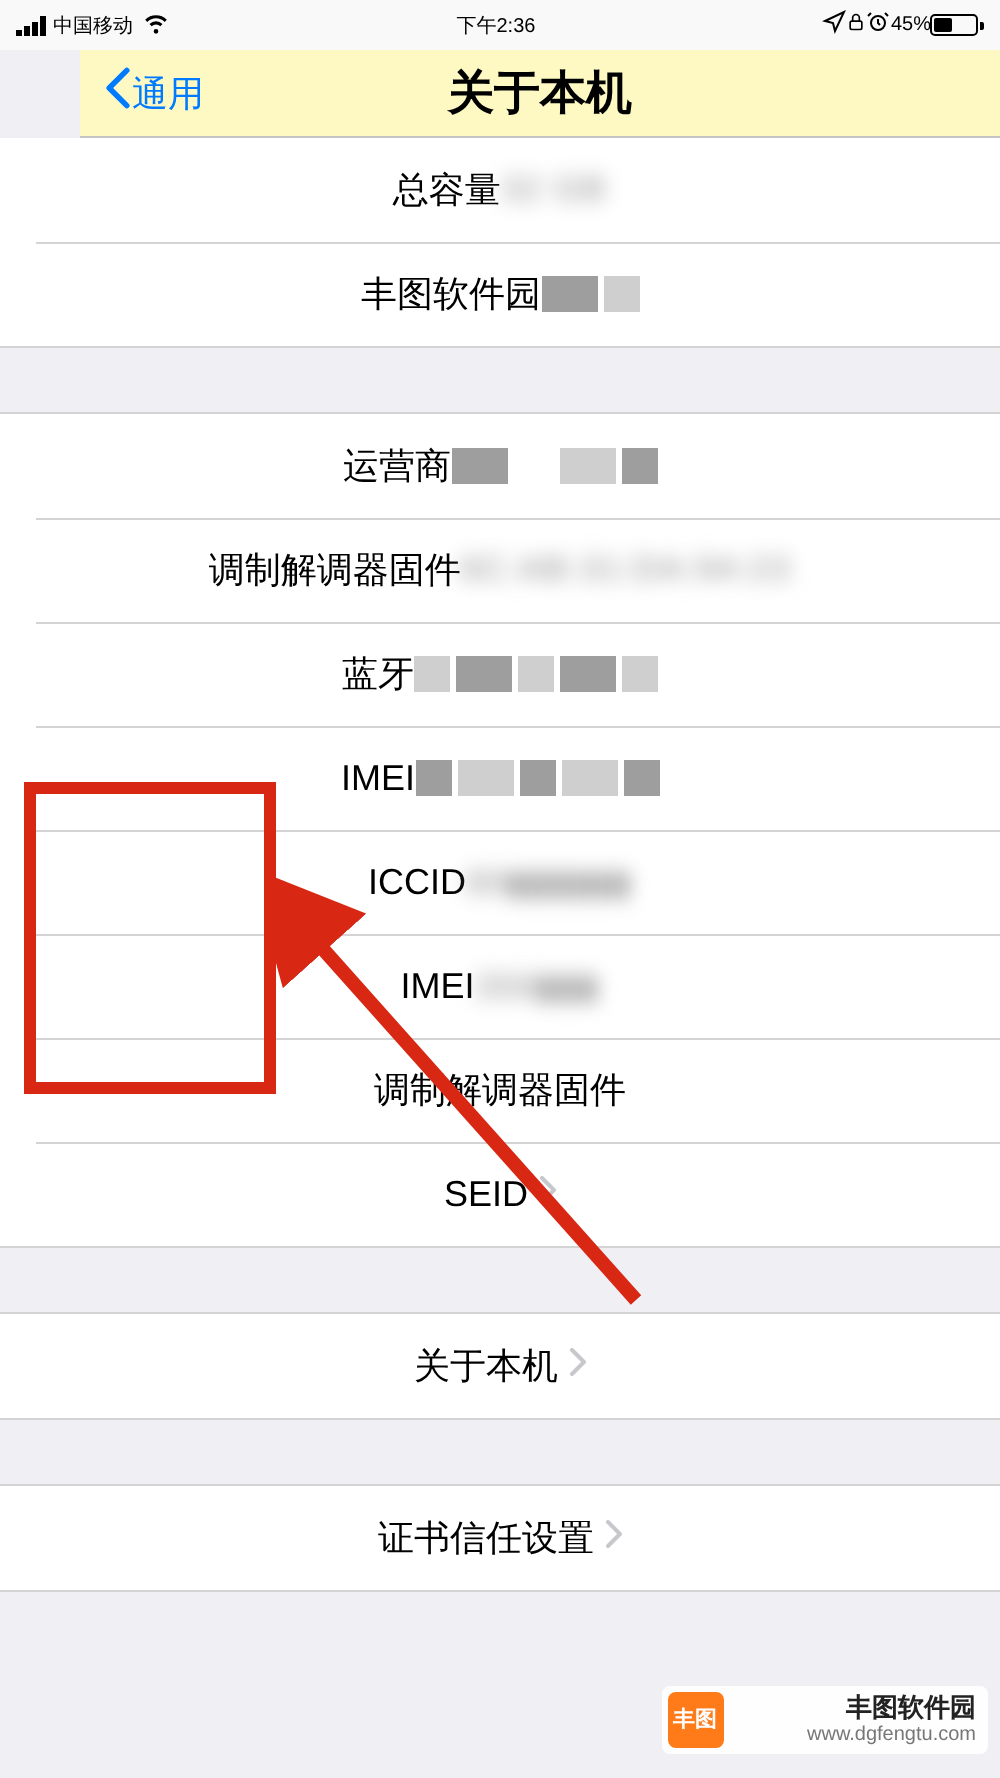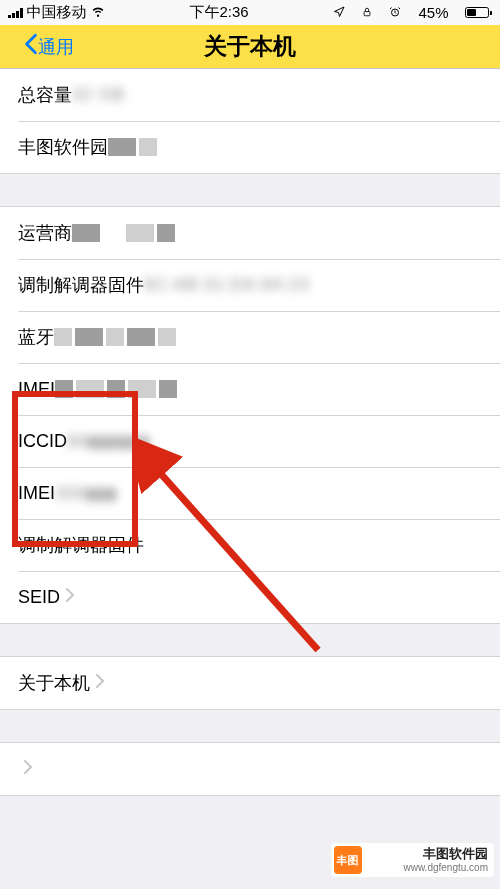--- a/index.html
+++ b/index.html
@@ -11,42 +11,43 @@
       position: relative;
       overflow: hidden;
     }
     .status-bar {
       height: 25px;
       background: #f9f9f9;
       display: flex;
       align-items: center;
       justify-content: space-between;
       padding: 0 8px;
-      font-size: 15px;
+      font-size: 10px;
       font-weight: 500;
       color: #000;
     }
     .status-left { display: flex; align-items: center; gap: 4px; }
-    .status-right { display: flex; align-items: center; gap: 17px; }
+    .status-right { display: flex; align-items: center; gap: 0; }
     .signal-bars { display: flex; align-items: flex-end; gap: 1.5px; height: 10px; }
     .bar { width: 2.5px; background: #000; }
     .b1 { height: 3px; } .b2 { height: 5px; } .b3 { height: 7px; } .b4 { height: 10px; }
     .wifi-icon svg { width: 14px; height: 14px; }
     .battery { display: flex; align-items: center; gap: 1px; }
     .battery-body { width: 24px; height: 11px; border: 1.2px solid #000; border-radius: 2.5px; position: relative; padding: 1px; }
     .battery-fill { width: 45%; height: 100%; background: #000; border-radius: 1px; }
     .battery-tip { width: 1.5px; height: 4px; background: #000; border-radius: 0 1px 1px 0; }
     .nav-bar {
       height: 44px;
-      background: #fde047;
+      background: #fef9c3;
       border-bottom: 0.5px solid #c4c4c6;
       display: flex;
       align-items: center;
-      padding: 0 24px;
+      padding: 0 12px;
       position: relative;
+      margin-left: 40px;
     }
     .back-btn {
       display: flex;
       align-items: center;
       color: #007aff;
       font-size: 18px;
       cursor: pointer;
     }
     .back-chevron svg { width: 14px; height: 22px; }
     .nav-title {
@@ -61,21 +62,21 @@
       background: #fff;
       border-top: 0.5px solid #d4d4d6;
       border-bottom: 0.5px solid #d4d4d6;
     }
     .list-group.first { border-top: none; }
     .gap { height: 32px; background: #efeff4; }
     .row {
       height: 52px;
       display: flex;
       align-items: center;
-      justify-content: flex-start;
+      justify-content: center;
       padding: 0 18px;
       font-size: 18px;
       position: relative;
     }
     .row:not(:last-child)::after {
       content: "";
       position: absolute;
       bottom: 0; left: 18px; right: 0;
       height: 0.5px;
       background: #d4d4d6;
@@ -296,20 +297,21 @@
             <path d="M1 1l6 6-6 6"></path>
           </svg></span>
     </span>
   </div>
 </div>
 
 <div class="gap"></div>
 
 <div class="list-group">
   <div class="row">
+    <span class="row-label">证书信任设置</span>
     <span class="row-value">
       <span class="chevron-right"><svg viewBox="0 0 8 14" fill="none" stroke="#c7c7cc" stroke-width="2" stroke-linecap="round" stroke-linejoin="round">
             <path d="M1 1l6 6-6 6"></path>
           </svg></span>
     </span>
   </div>
 </div>
 
 <div class="highlight-box"></div>
 <svg class="arrow-svg" viewBox="0 0 200 240">

